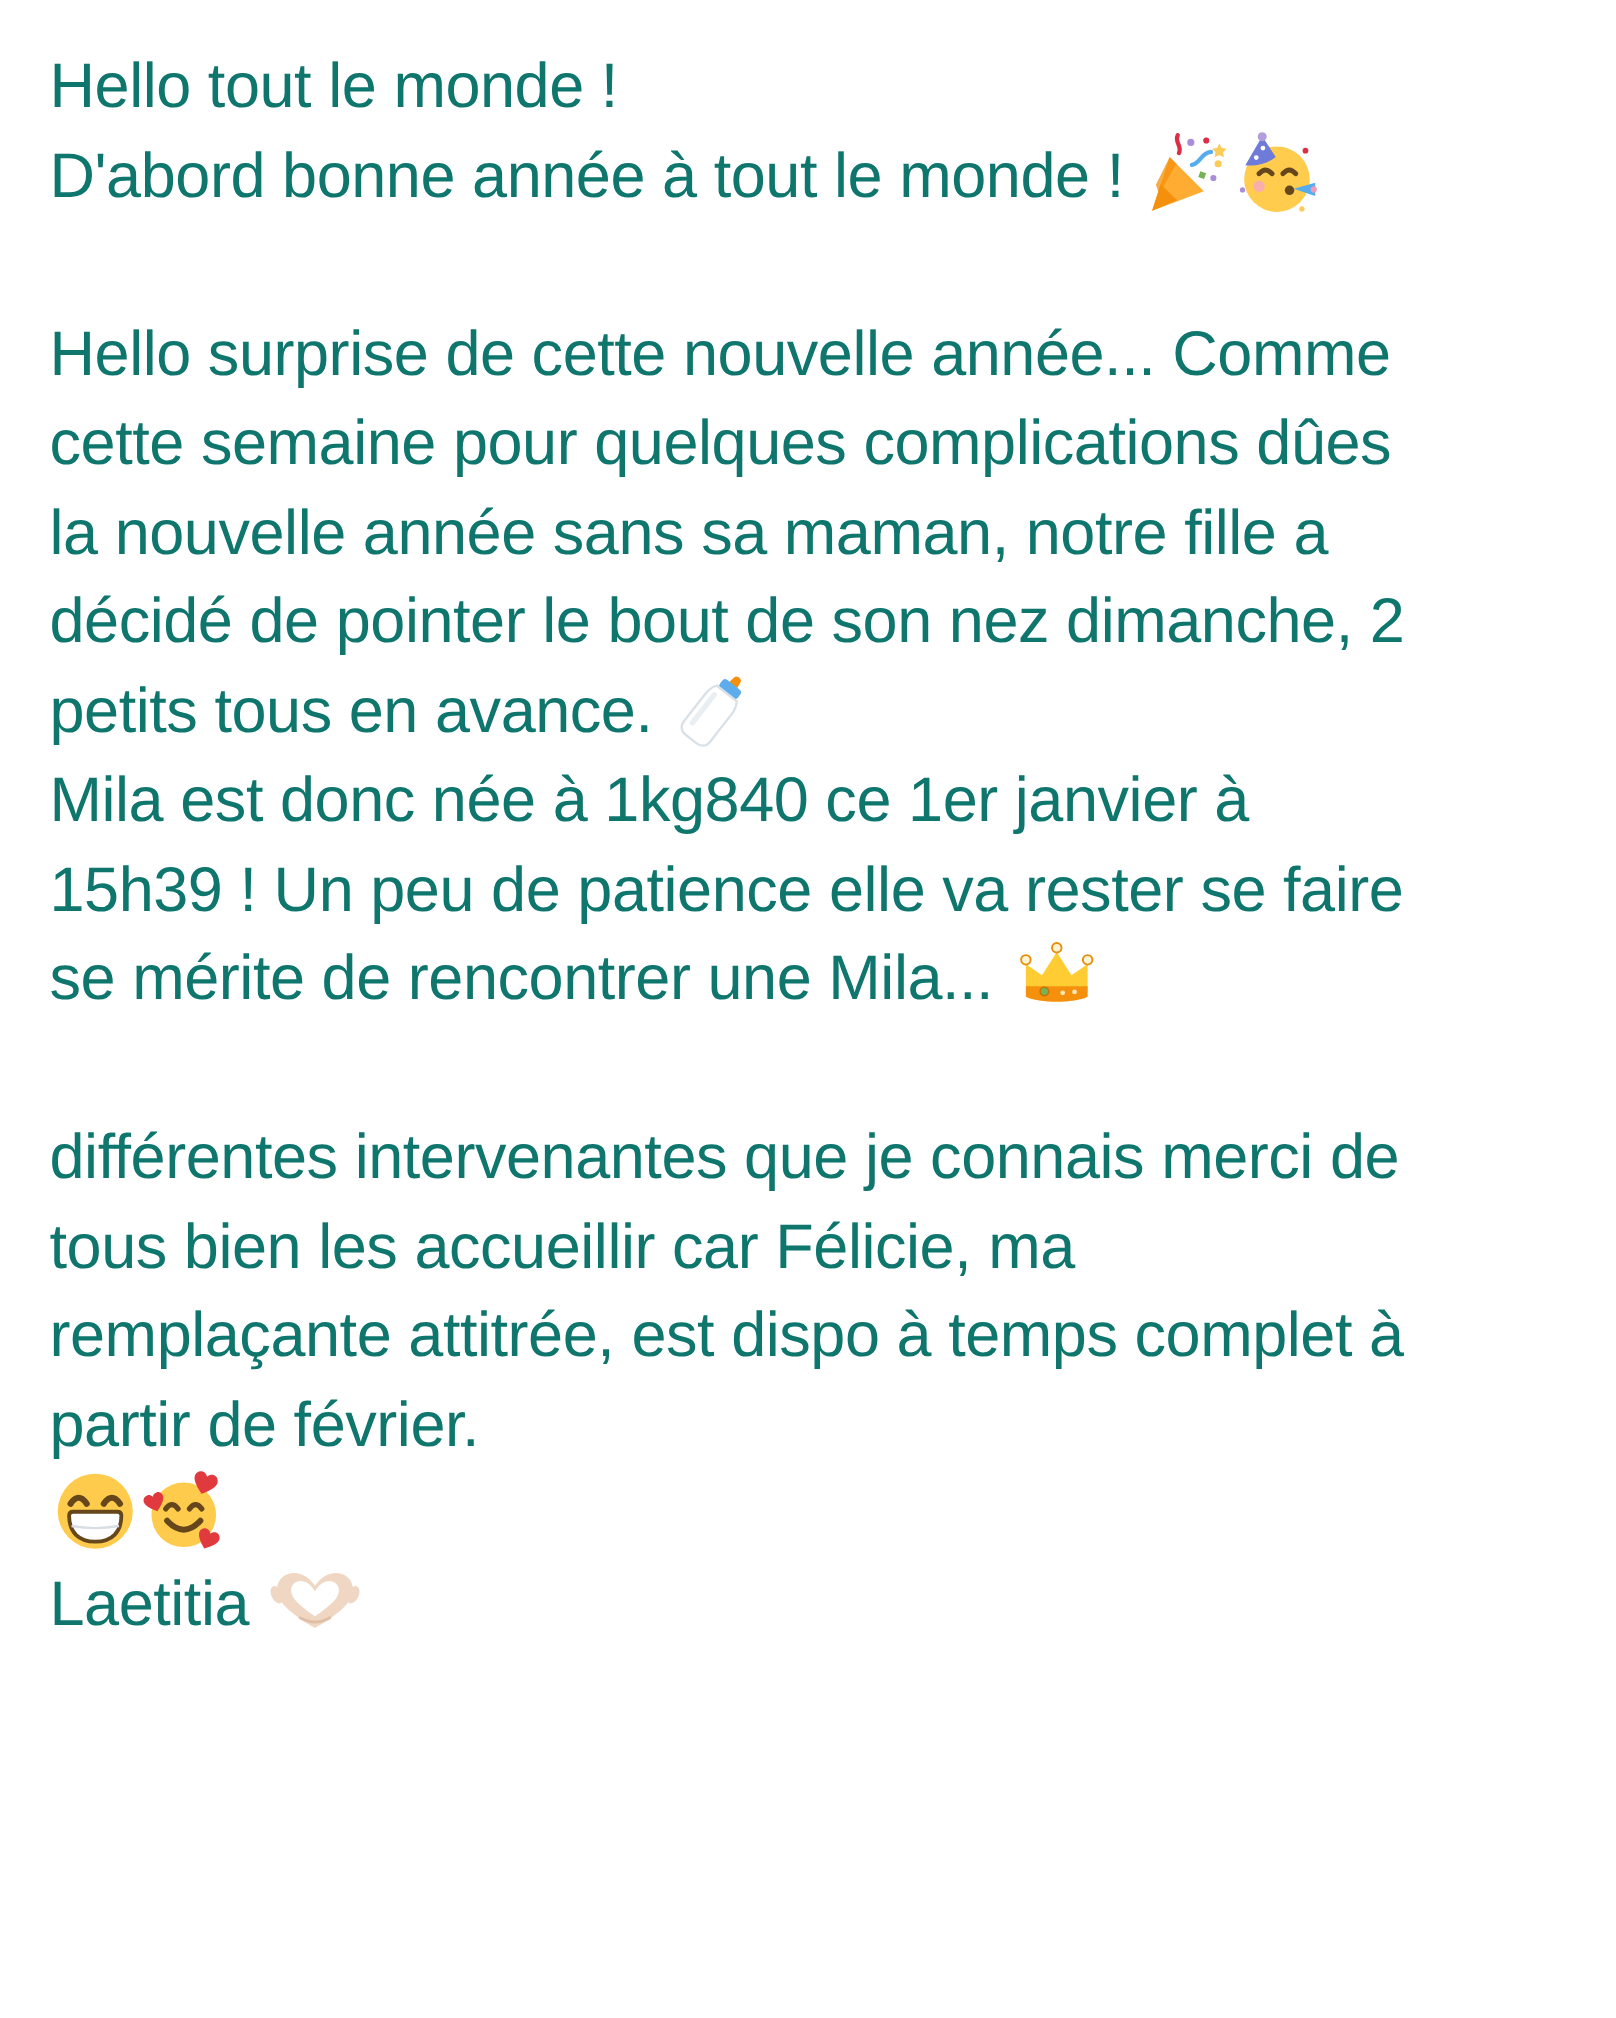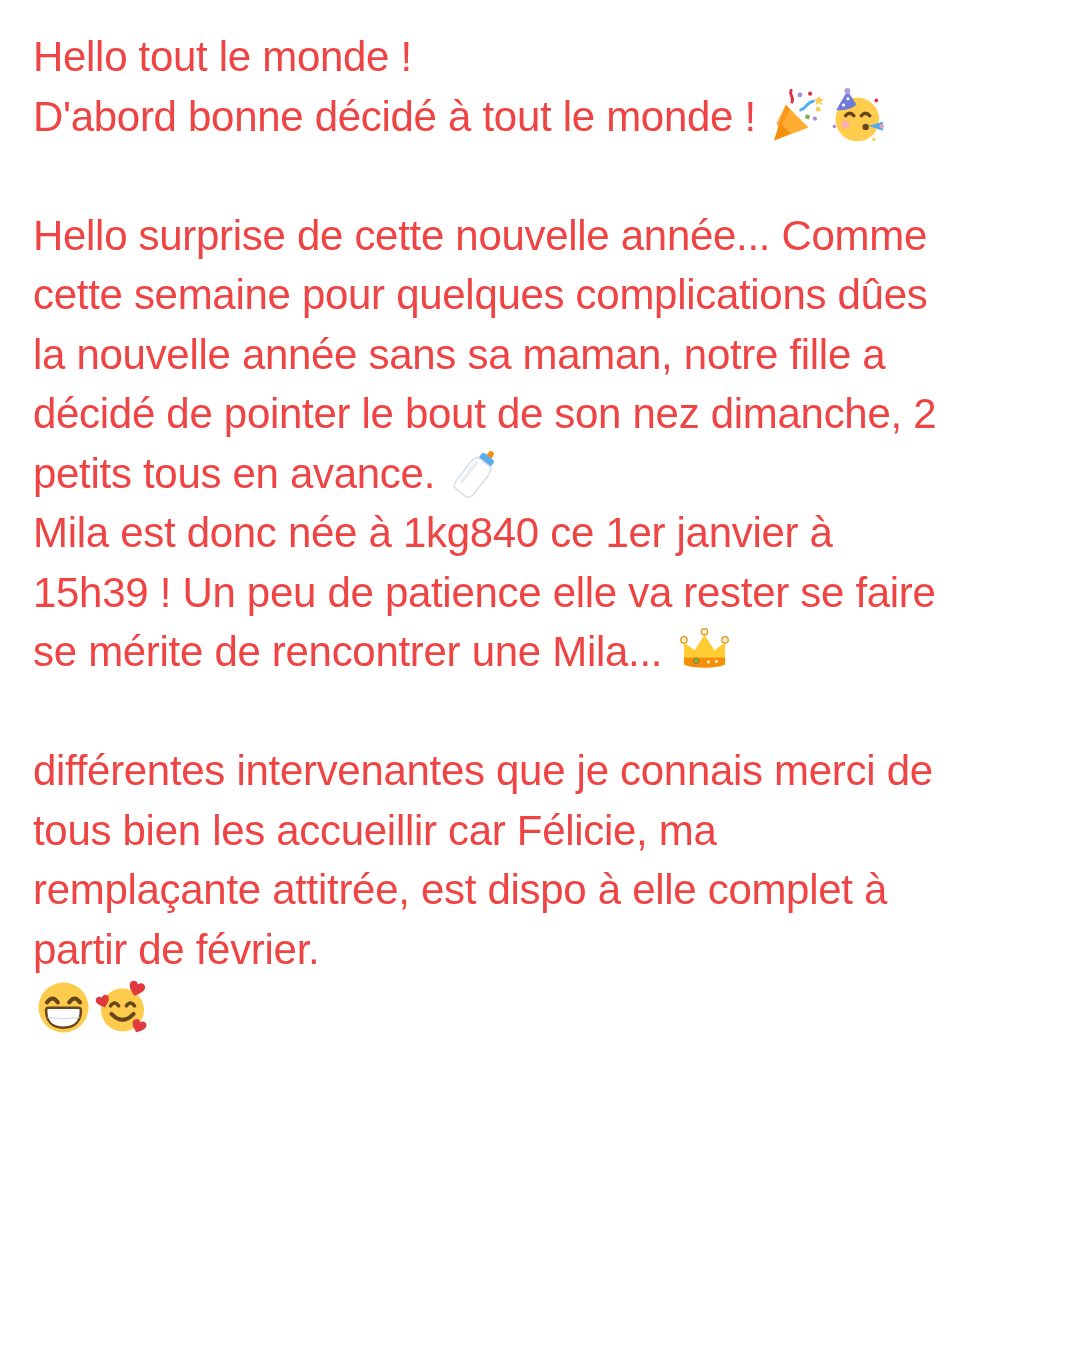--- a/index.html
+++ b/index.html
@@ -36,23 +36,23 @@
   }
   .emoji.wide {
     width: 62px;
     height: 46px;
     vertical-align: -7px;
   }
 </style>
 </head>
 <body style="background: rgb(255, 255, 255);">
 
-<div class="post" style="color: #ef4444;">
+<div class="post" style="color: #0f766e;">
     <div class="line"><span>Hello tout le monde !</span></div>
-    <div class="line"><span>D'abord bonne décidé à tout le monde ! </span><svg class="emoji" viewBox="0 0 36 36" xmlns="http://www.w3.org/2000/svg">
+    <div class="line"><span>D'abord bonne année à tout le monde ! </span><svg class="emoji" viewBox="0 0 36 36" xmlns="http://www.w3.org/2000/svg">
     <path d="M3.2 33.8 L10.6 11.2 L25 25.6 Z" fill="#FFAC33"></path>
     <path d="M3.2 33.8 L6.8 22.6 L13.8 29.4 Z" fill="#F4900C"></path>
     <path d="M10.6 11.2 L13.4 14 L6.2 26.8 L4.8 22.8 Z" fill="#F4900C" opacity="0.75"></path>
     <path d="M14.5 9.5 C16 6.5 12.5 5 14 2" stroke="#DD2E44" stroke-width="1.8" fill="none" stroke-linecap="round"></path>
     <path d="M20 14.5 C24 13.5 23.5 9.5 28 9" stroke="#55ACEE" stroke-width="1.8" fill="none" stroke-linecap="round"></path>
     <circle cx="19.5" cy="5" r="1.5" fill="#AA8DD8"></circle>
     <circle cx="26" cy="4.2" r="1.3" fill="#DD2E44"></circle>
     <circle cx="31" cy="14" r="1.5" fill="#FDCB58"></circle>
     <circle cx="29" cy="20" r="1.3" fill="#AA8DD8"></circle>
     <rect x="23" y="17.5" width="2.6" height="2.6" fill="#77B255" transform="rotate(20 24.3 18.8)"></rect>
@@ -94,30 +94,37 @@
     <circle cx="18" cy="6.2" r="2" fill="#FFF3D6" stroke="#E78E0D" stroke-width="0.8"></circle>
     <circle cx="31" cy="11.3" r="2" fill="#FFF3D6" stroke="#E78E0D" stroke-width="0.8"></circle>
     <path d="M5 22.4 H31 V26.8 C25.5 29.6 10.5 29.6 5 26.8 Z" fill="#F4900C"></path>
     <circle cx="12.8" cy="24.6" r="1.8" fill="#77B255" stroke="#C76F00" stroke-width="0.6"></circle>
     <circle cx="20.5" cy="25.2" r="1" fill="#FFE8B6"></circle>
     <circle cx="25.5" cy="24.8" r="1" fill="#FFE8B6"></circle>
   </svg></div>
     <div class="line">&nbsp;</div>
     <div class="line"><span>différentes intervenantes que je connais merci de</span></div>
     <div class="line"><span>tous bien les accueillir car Félicie, ma</span></div>
-    <div class="line"><span>remplaçante attitrée, est dispo à elle complet à</span></div>
+    <div class="line"><span>remplaçante attitrée, est dispo à temps complet à</span></div>
     <div class="line"><span>partir de février.</span></div>
     <div class="line"><svg class="emoji" viewBox="0 0 36 36" xmlns="http://www.w3.org/2000/svg">
     <circle cx="18" cy="18" r="15.8" fill="#FFCB4C"></circle>
     <path d="M7.6 14.8 Q11 9.8 14.4 14.8" stroke="#65471B" stroke-width="2.6" fill="none" stroke-linecap="round"></path>
     <path d="M21.6 14.8 Q25 9.8 28.4 14.8" stroke="#65471B" stroke-width="2.6" fill="none" stroke-linecap="round"></path>
     <path d="M7 19.8 C7 26.8 11 30.8 18 30.8 C25 30.8 29 26.8 29 19.8 C29 18.8 28.3 18.2 27.3 18.2 H8.7 C7.7 18.2 7 18.8 7 19.8 Z" fill="#FFFFFF" stroke="#65471B" stroke-width="1.6"></path>
     <path d="M8 24.2 Q18 26 28 24.2" stroke="#D8DEE3" stroke-width="1" fill="none"></path>
   </svg><svg class="emoji" viewBox="0 0 36 36" xmlns="http://www.w3.org/2000/svg">
     <circle cx="18" cy="19.5" r="13.6" fill="#FFCB4C"></circle>
     <path d="M10.4 17 Q13 13.4 15.6 17" stroke="#65471B" stroke-width="2.2" fill="none" stroke-linecap="round"></path>
     <path d="M20.4 17 Q23 13.4 25.6 17" stroke="#65471B" stroke-width="2.2" fill="none" stroke-linecap="round"></path>
     <path d="M11 22 Q18 29.5 25 22" stroke="#65471B" stroke-width="2.5" fill="none" stroke-linecap="round"></path>
     <path transform="translate(23.5 0.5) rotate(18)" d="M5 9 C1.5 6.3 0 4.2 0 2.7 C0 1.1 1.2 0 2.6 0 C3.7 0 4.5 0.6 5 1.5 C5.5 0.6 6.3 0 7.4 0 C8.8 0 10 1.1 10 2.7 C10 4.2 8.5 6.3 5 9 Z" fill="#E0393E"></path>
     <path transform="translate(0.5 12) rotate(-18) scale(0.85)" d="M5 9 C1.5 6.3 0 4.2 0 2.7 C0 1.1 1.2 0 2.6 0 C3.7 0 4.5 0.6 5 1.5 C5.5 0.6 6.3 0 7.4 0 C8.8 0 10 1.1 10 2.7 C10 4.2 8.5 6.3 5 9 Z" fill="#E0393E"></path>
     <path transform="translate(25.5 24.5) rotate(22) scale(0.9)" d="M5 9 C1.5 6.3 0 4.2 0 2.7 C0 1.1 1.2 0 2.6 0 C3.7 0 4.5 0.6 5 1.5 C5.5 0.6 6.3 0 7.4 0 C8.8 0 10 1.1 10 2.7 C10 4.2 8.5 6.3 5 9 Z" fill="#E0393E"></path>
   </svg></div>
+    <div class="line"><span>Laetitia </span><svg class="emoji wide" viewBox="0 0 40 30" xmlns="http://www.w3.org/2000/svg">
+    <ellipse cx="3.4" cy="12.5" rx="2.4" ry="4" fill="#EFD7C3" transform="rotate(-25 3.4 12.5)"></ellipse>
+    <ellipse cx="36.6" cy="12.5" rx="2.4" ry="4" fill="#EFD7C3" transform="rotate(25 36.6 12.5)"></ellipse>
+    <path d="M20 27 C8.5 20.2 3.5 15.2 3.5 10.2 C3.5 5.7 7 3 10.8 3 C14.7 3 17.6 5.2 20 8.6 C22.4 5.2 25.3 3 29.2 3 C33 3 36.5 5.7 36.5 10.2 C36.5 15.2 31.5 20.2 20 27 Z" fill="#EFD7C3"></path>
+    <path d="M20 21.8 C12.6 16.8 9.6 13.6 9.6 10.6 C9.6 8.1 11.6 6.5 13.7 6.5 C16.2 6.5 18.1 8 20 11 C21.9 8 23.8 6.5 26.3 6.5 C28.4 6.5 30.4 8.1 30.4 10.6 C30.4 13.6 27.4 16.8 20 21.8 Z" fill="#FFFFFF"></path>
+    <path d="M13.5 22.5 Q20 26.2 26.5 22.5" stroke="#E0BFA6" stroke-width="1.2" fill="none" stroke-linecap="round"></path>
+  </svg></div>
   </div>
 
 </body></html>

